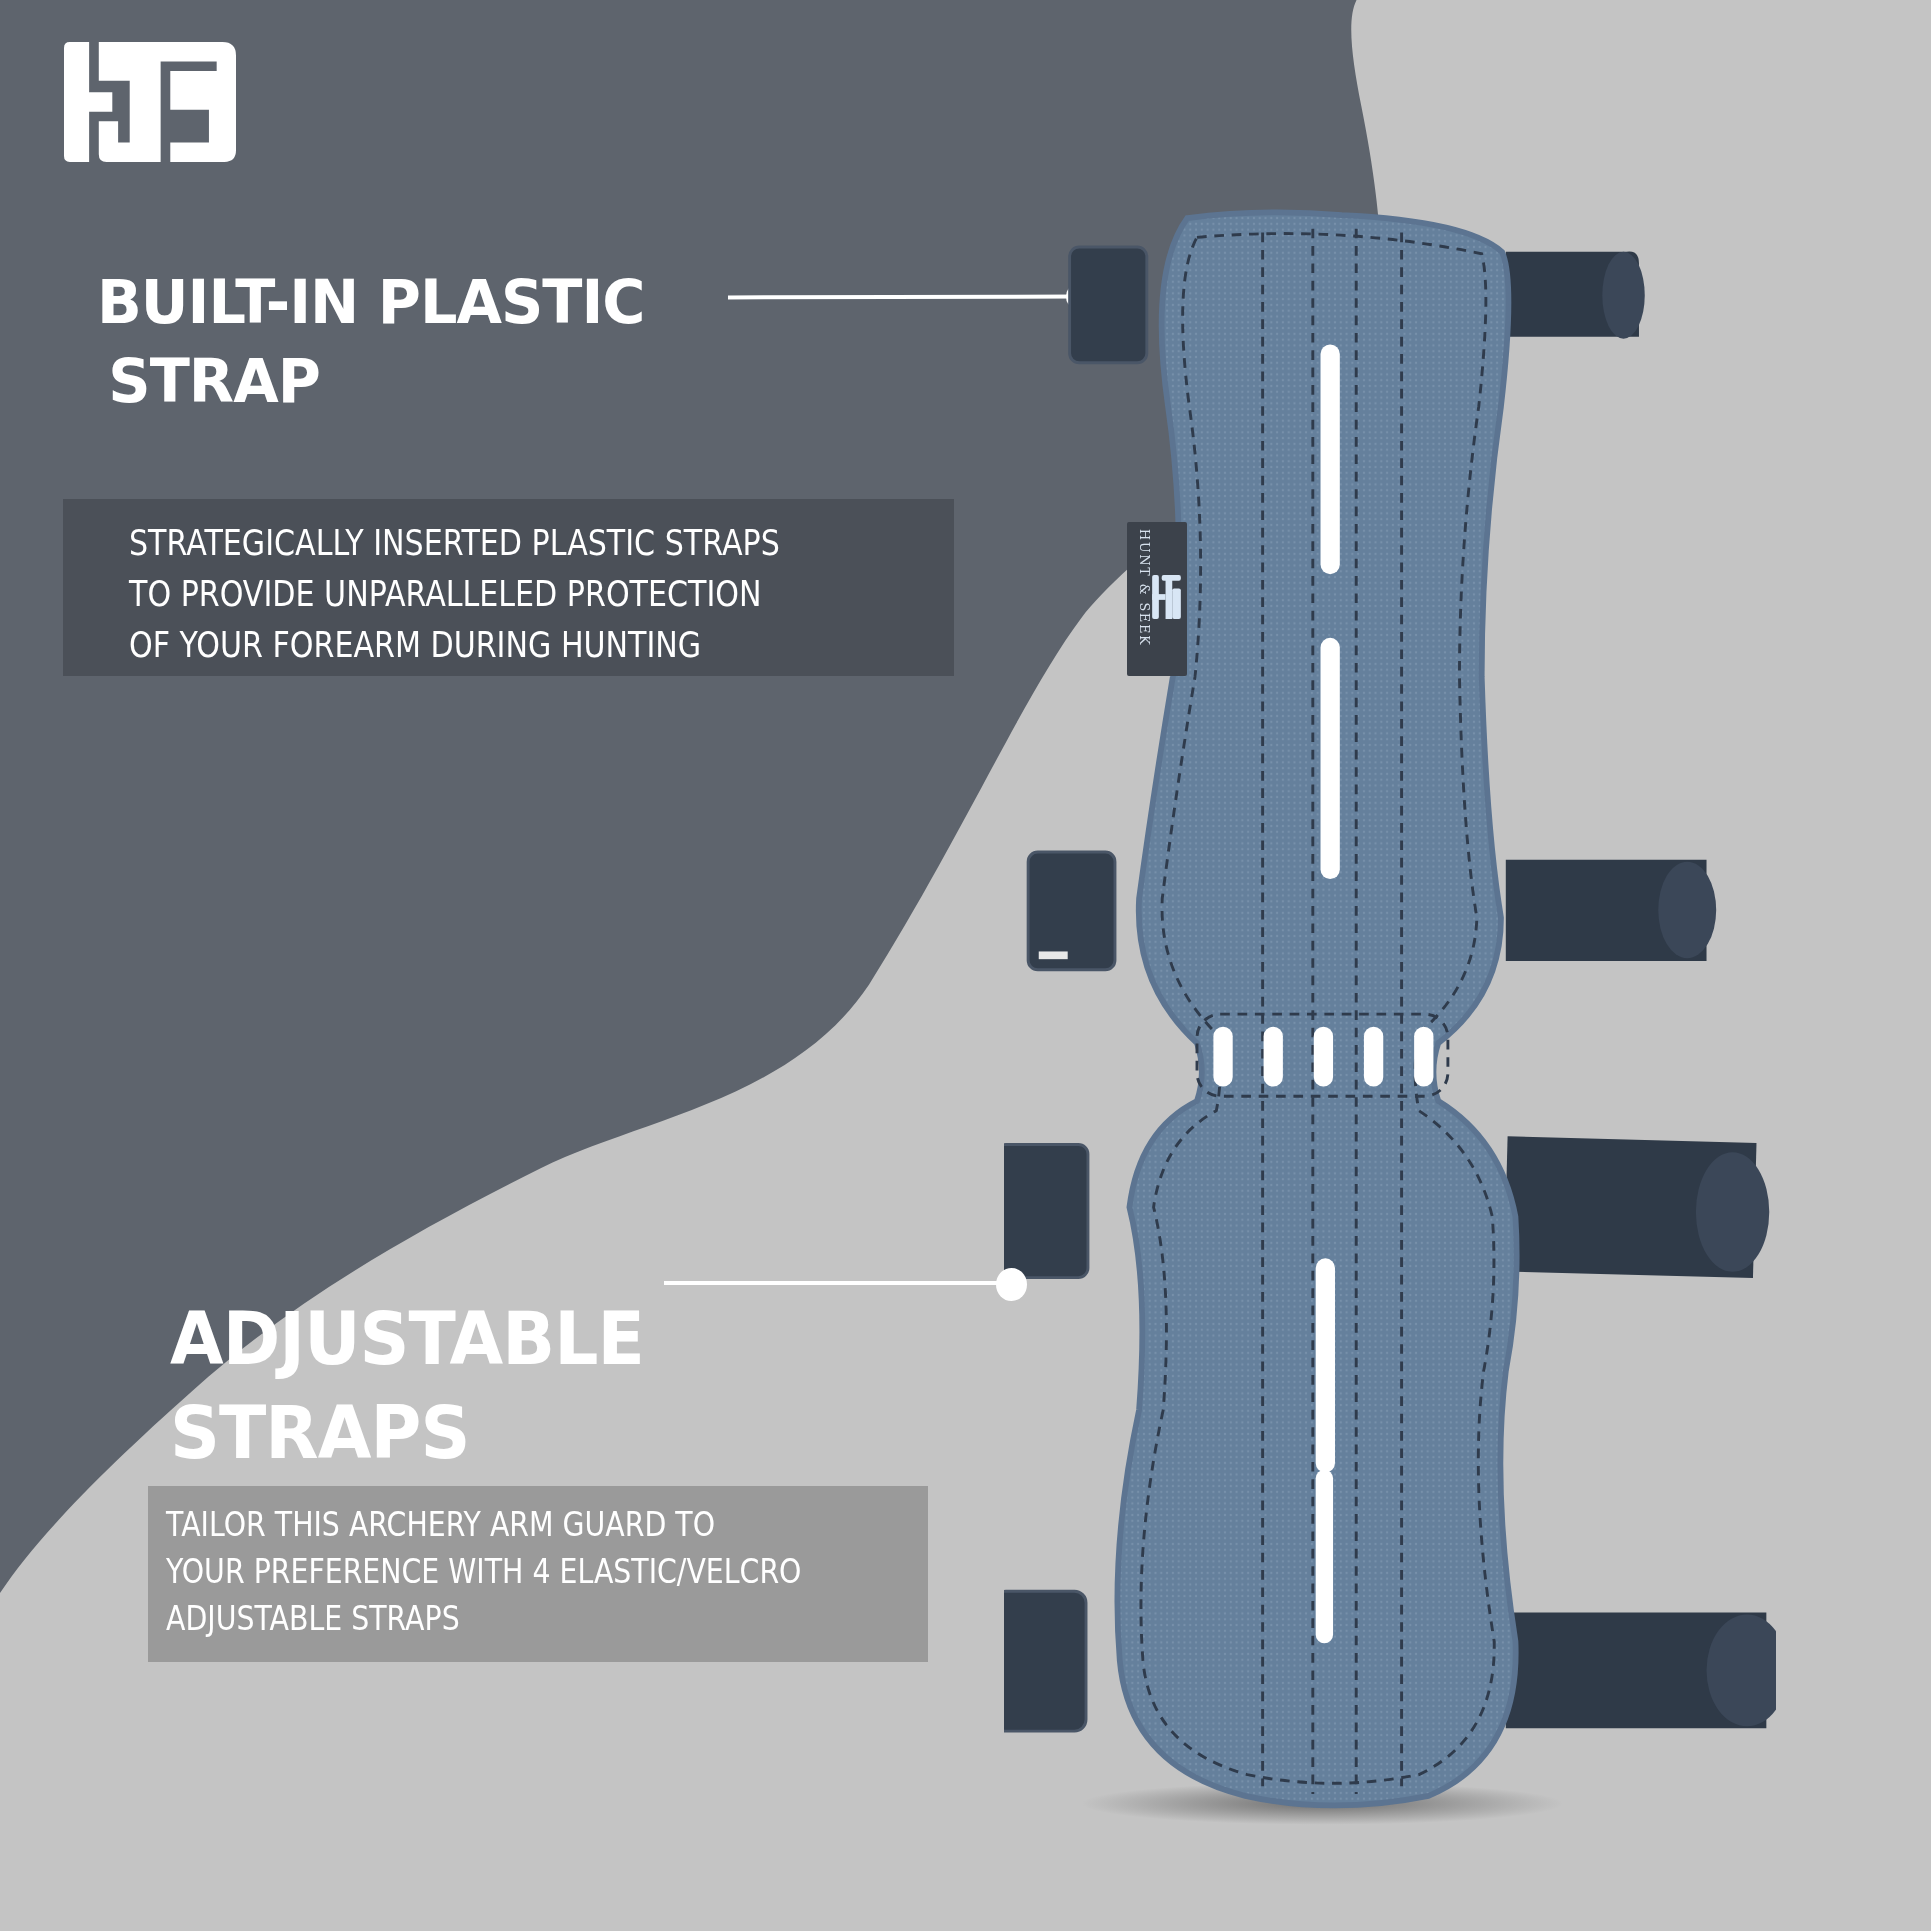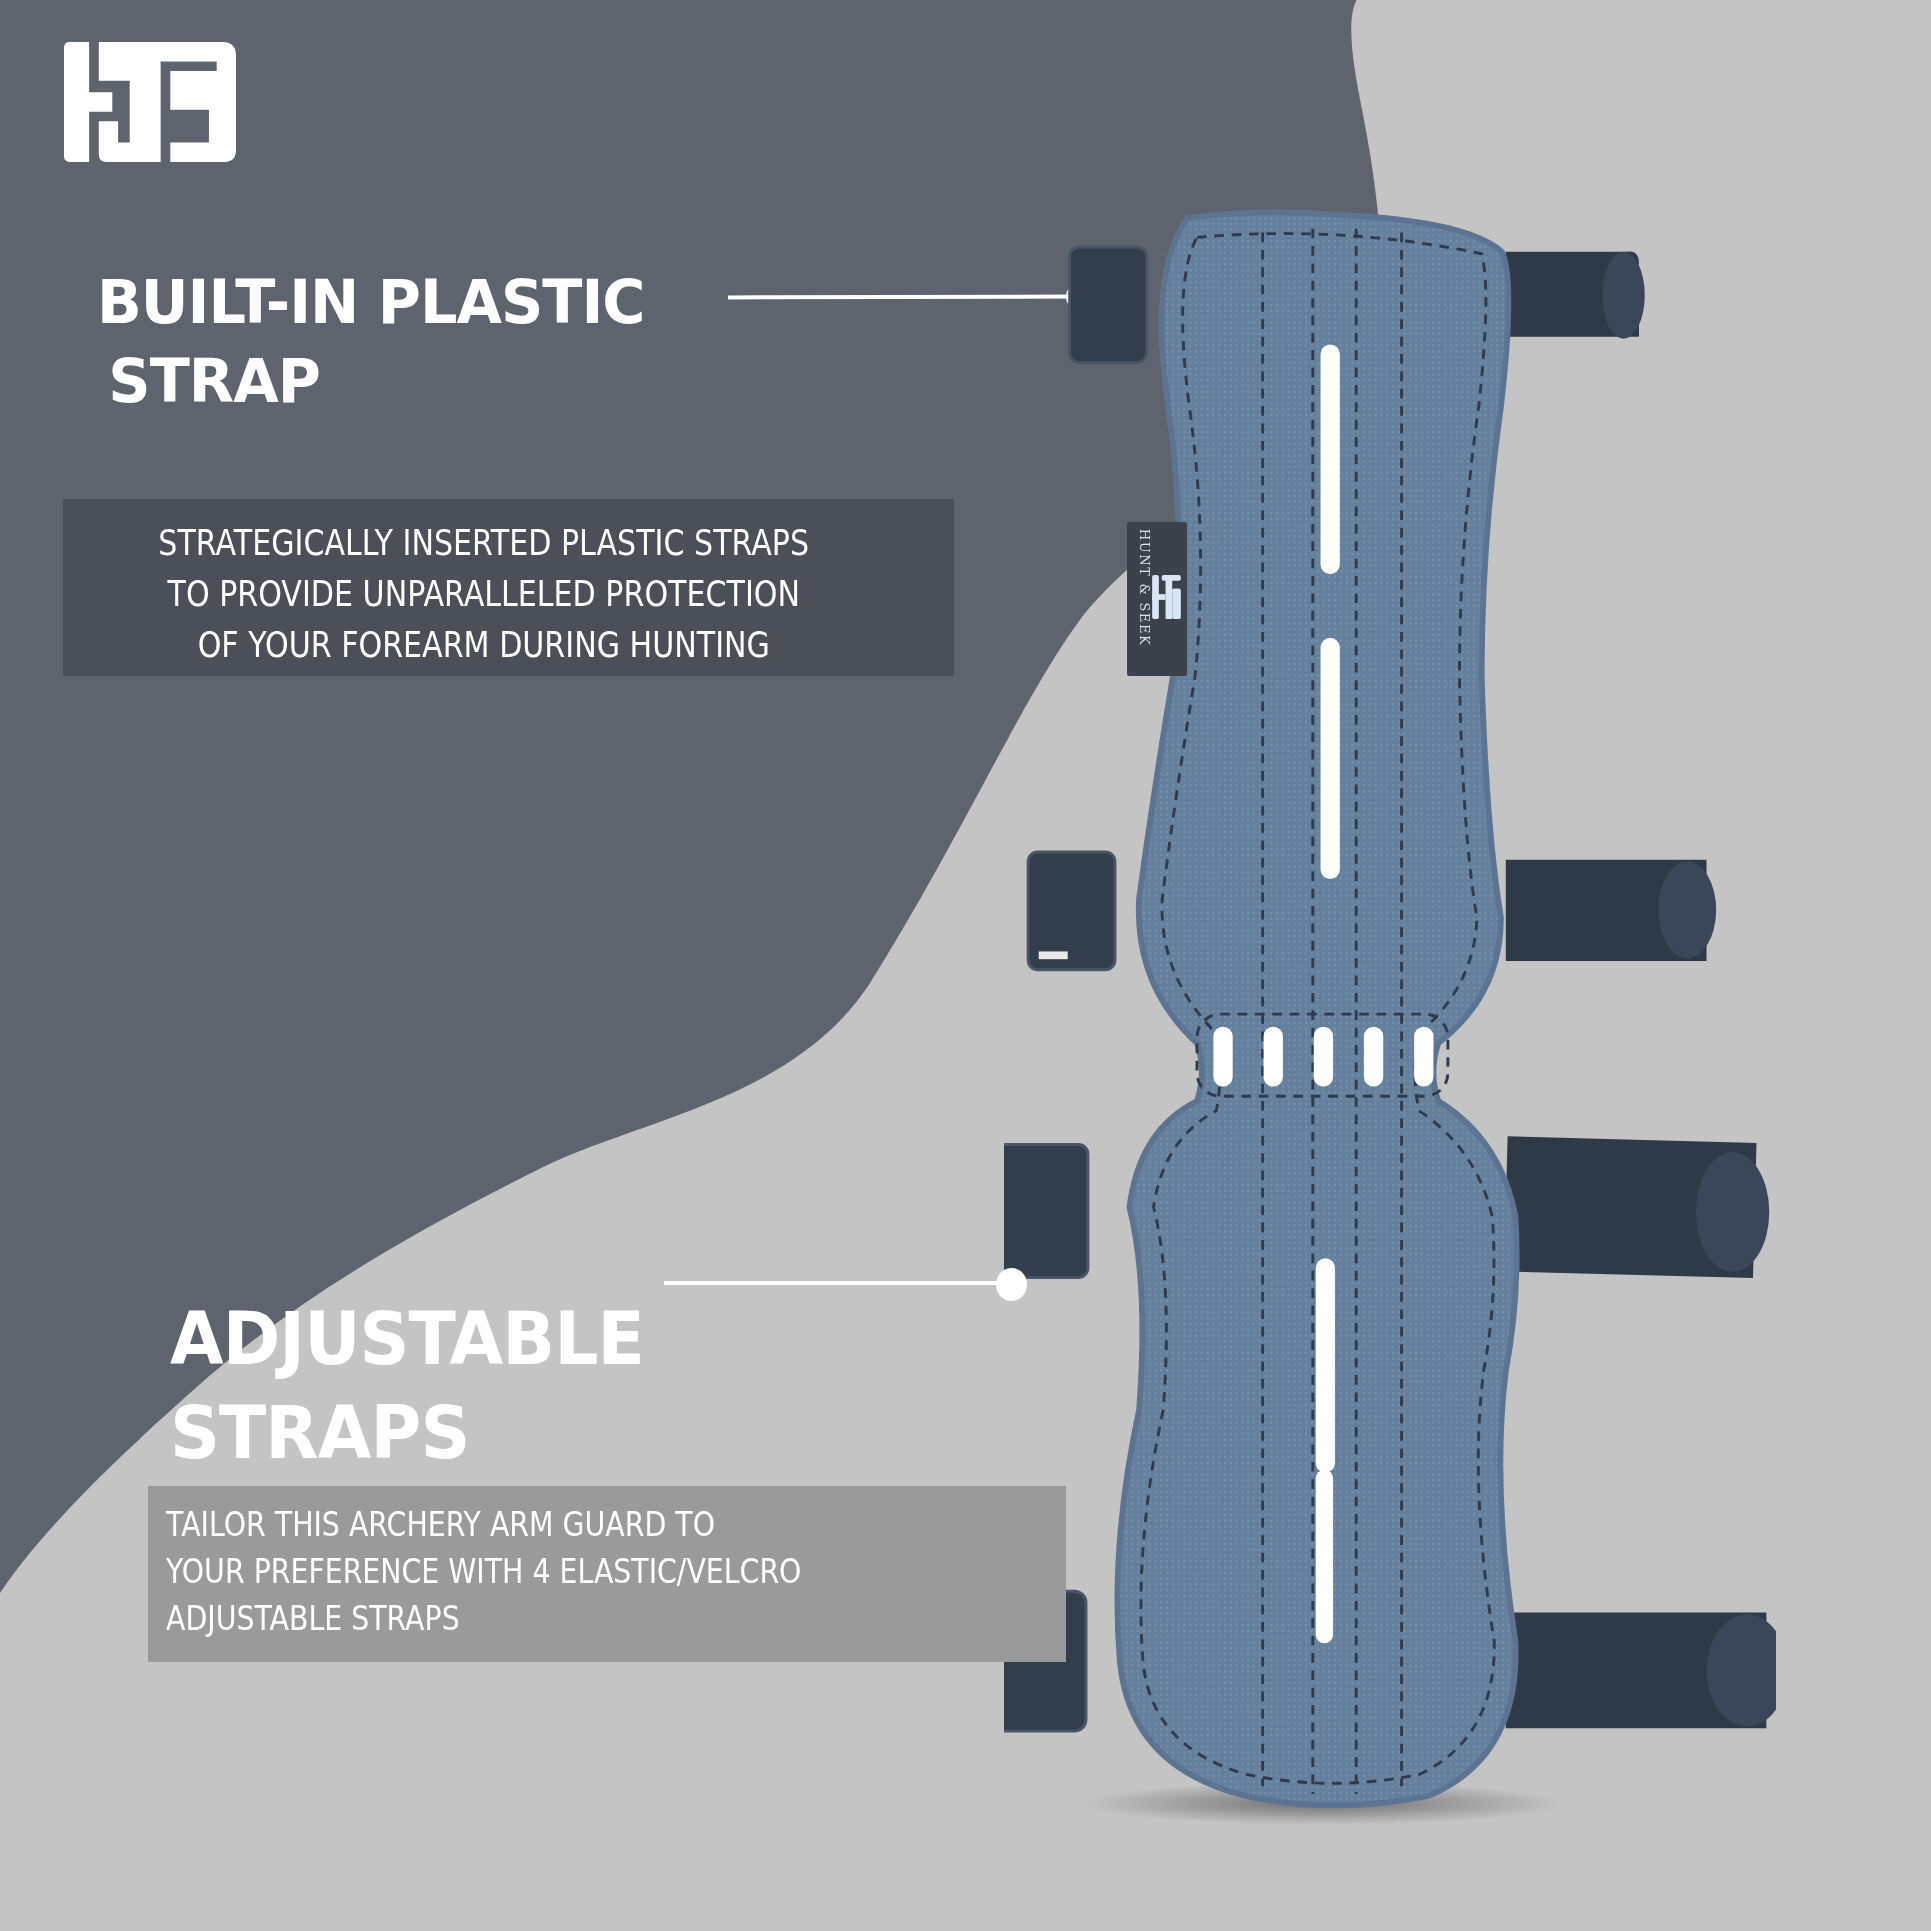--- a/index.html
+++ b/index.html
@@ -20,23 +20,23 @@
     .heading-1 .l1 { margin-bottom: 19.3px; }
     .heading-1 .l2 { padding-left: 11.6px; }
     .heading-2 { left: 170px; top: 1302px; font-size: 73px; transform: scaleX(0.95); }
     .heading-2 .l1 { margin-bottom: 21px; }
 
     .desc-box {
       position: absolute; color: #ffffff; font-family: "DejaVu Sans", sans-serif;
       text-transform: uppercase; line-height: 1.35;
     }
     .desc-box span { display: block; white-space: nowrap; transform-origin: left center; }
-    .desc-1 { left: 63px; top: 499px; width: 891px; height: 177px; background: #4b5058; padding: 19.3px 0 0 66px; font-size: 35px; line-height: 51px; text-align: center; }
+    .desc-1 { left: 63px; top: 499px; width: 891px; height: 177px; background: #4b5058; padding: 19.3px 0 0 66px; font-size: 35px; line-height: 51px; }
     .desc-1 span { transform: scaleX(0.86); }
-    .desc-2 { left: 148px; top: 1486px; width: 918px; height: 176px; background: #9a9a9a; padding: 15.4px 0 0 18.3px; font-size: 33px; line-height: 47px; }
+    .desc-2 { left: 148px; top: 1486px; width: 780px; height: 176px; background: #9a9a9a; padding: 15.4px 0 0 18.3px; font-size: 33px; line-height: 47px; }
     .desc-2 span { transform: scaleX(0.86); }
 
     .callout-line { position: absolute; height: 3.9px; background: #ffffff; }
     .callout-dot { position: absolute; background: #ffffff; border-radius: 50%; }
 
     .product { position: absolute; left: 1004px; top: 208px; width: 772px; height: 1622px; }
     .tag { position: absolute; left: 1127px; top: 522px; width: 60px; height: 154px; background: #3c424b; border-radius: 1.9px; }
     .tag-text {
       position: absolute; left: 1133px; top: 529px; width: 19.3px; height: 145px;
       color: #d8e2ee; font-size: 12.6px; letter-spacing: 1.9px; writing-mode: vertical-rl;

